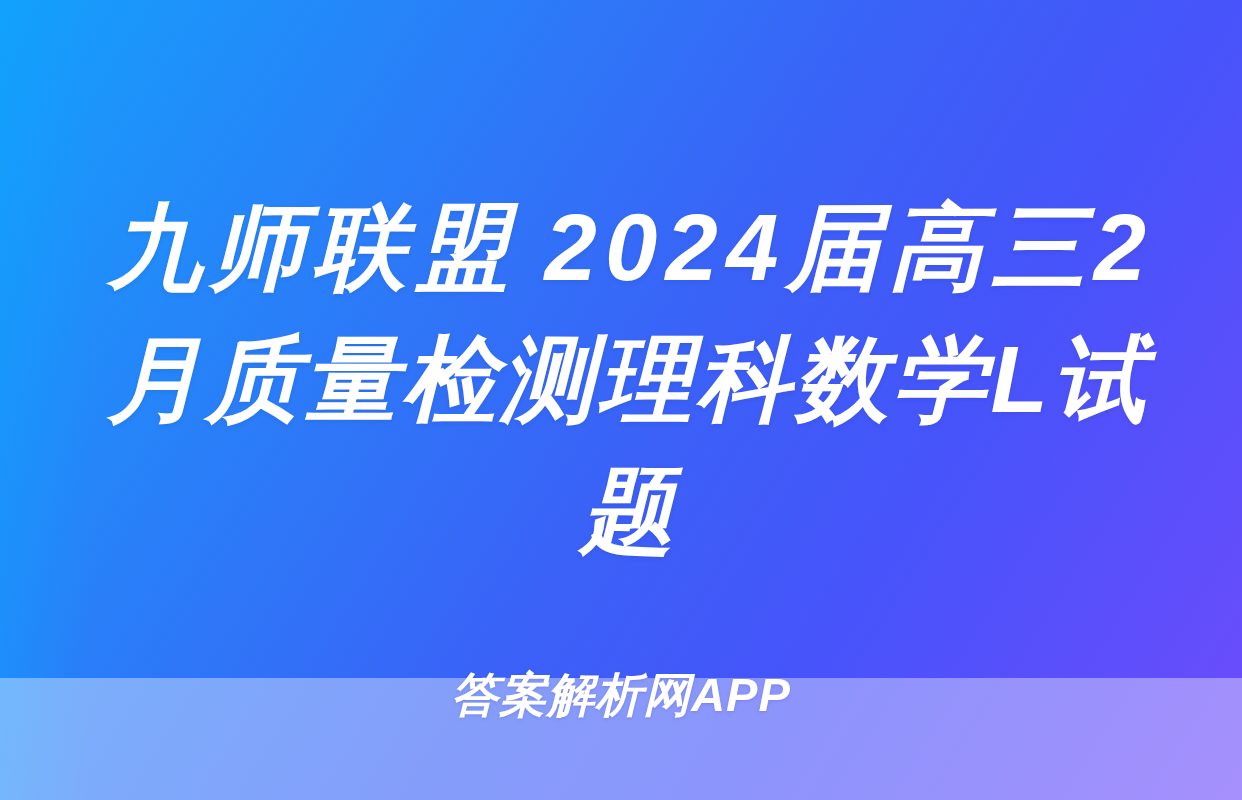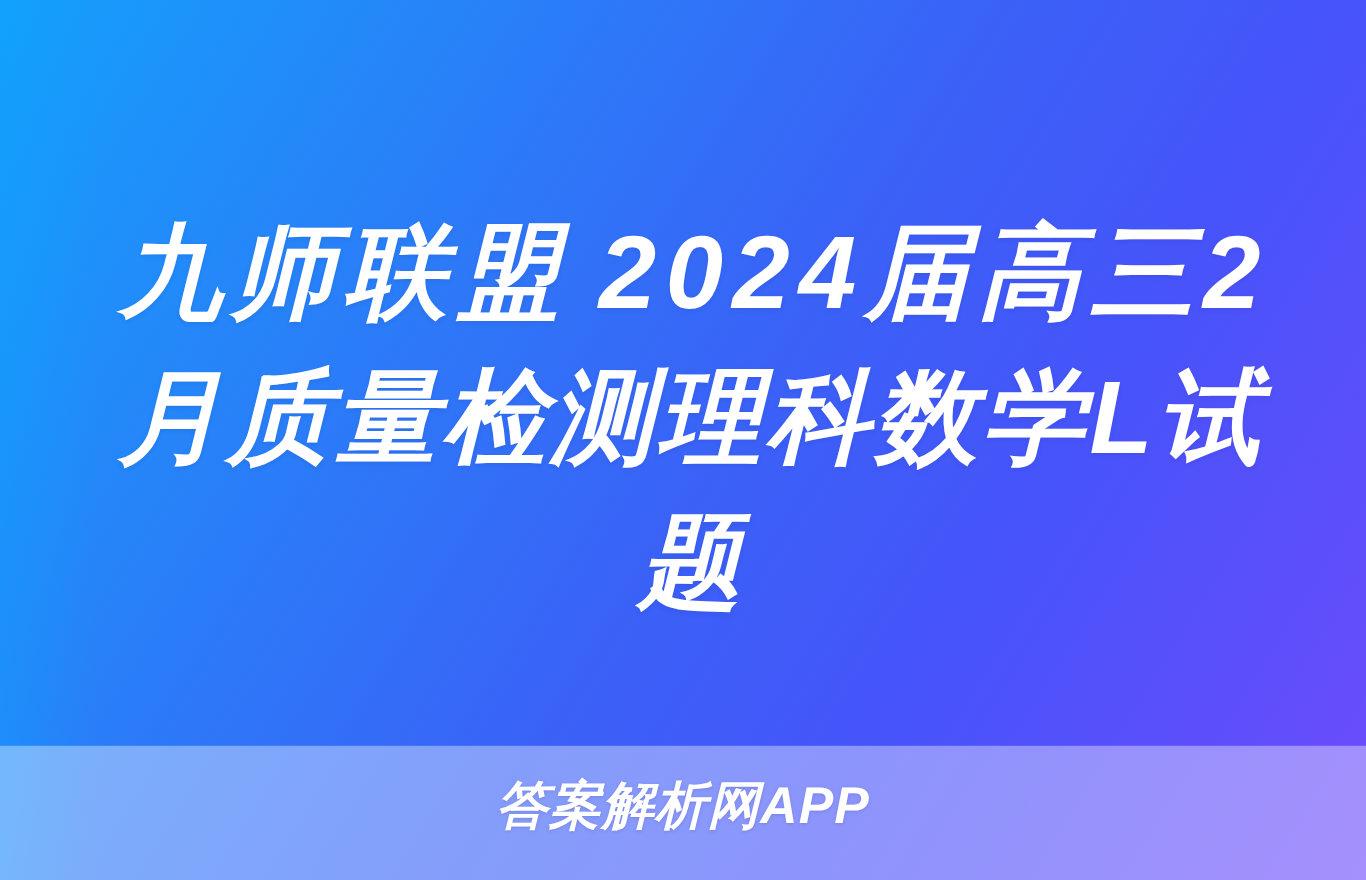--- a/index.html
+++ b/index.html
@@ -73,21 +73,21 @@
     left: 0;
     top: 678px;
     width: 100%;
     height: 122px;
     background: rgba(255, 255, 255, 0.38);
   }
 
   .watermark {
     position: absolute;
     left: 0;
-    top: 703px;
+    top: 666px;
     width: 100%;
     text-align: center;
     color: #ffffff;
     font-size: 47px;
     font-weight: 700;
     font-style: italic;
     letter-spacing: 1px;
     line-height: 58px;
     text-shadow: 0 1px 3px rgba(70, 70, 170, 0.25);
   }

